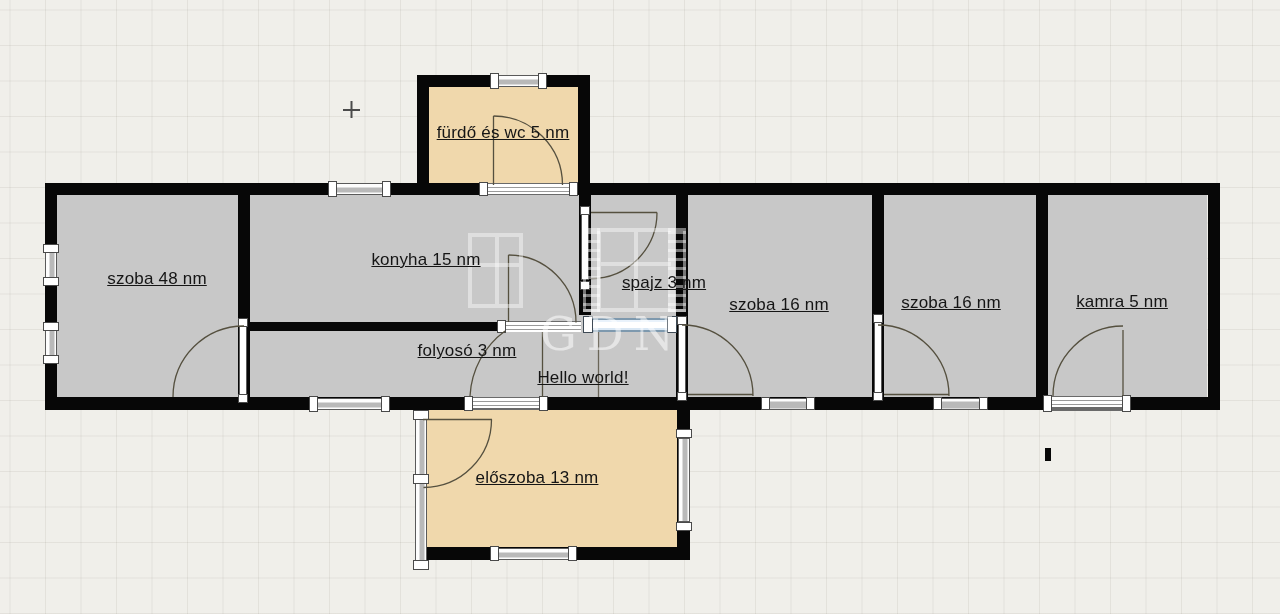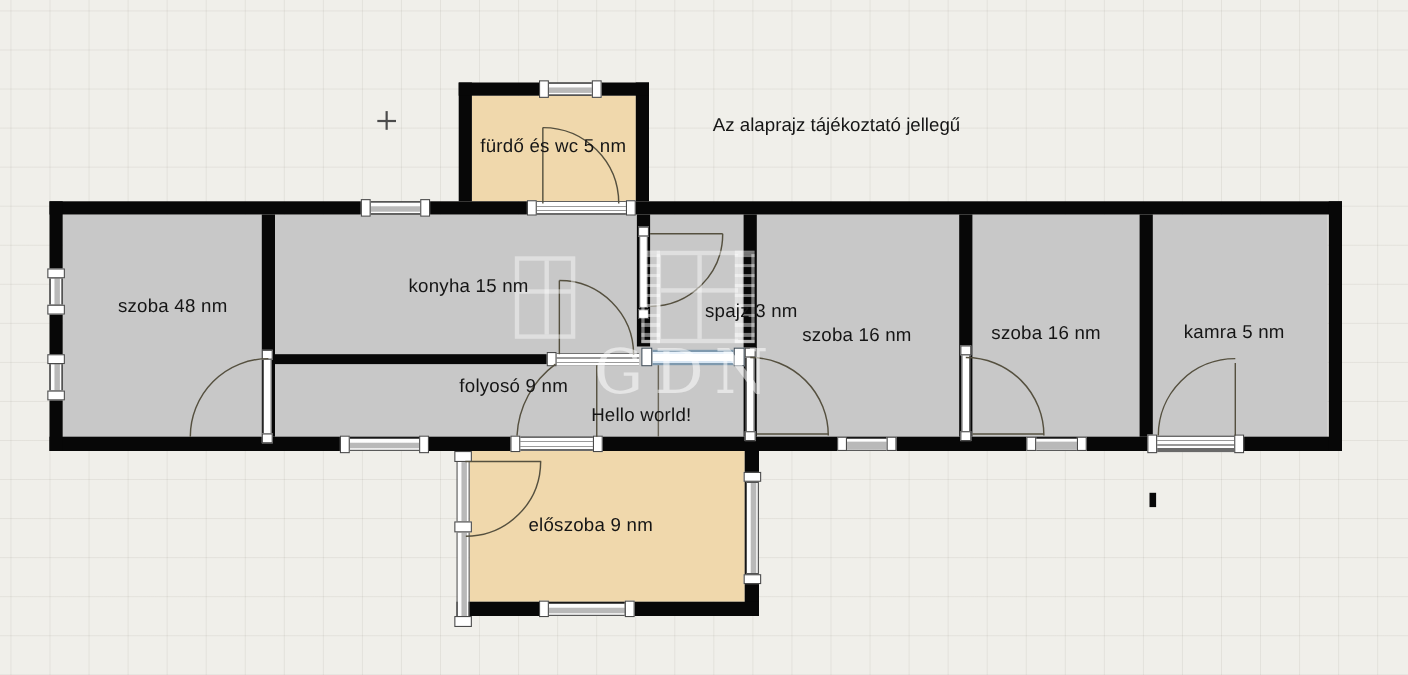--- a/index.html
+++ b/index.html
@@ -21,28 +21,28 @@
   
   .winh{position:absolute;height:12px;background:linear-gradient(to bottom,#fdfdfd 0 3px,#b9b9b9 4px 8px,#fdfdfd 9px 100%);border:1px solid #5a5a5a;box-sizing:border-box;}
   .winv{position:absolute;width:12px;background:linear-gradient(to right,#fdfdfd 0 3px,#b9b9b9 4px 8px,#fdfdfd 9px 100%);border:1px solid #5a5a5a;box-sizing:border-box;}
   .post{position:absolute;background:#fff;border:1px solid #4a4a4a;box-sizing:border-box;}
   
   .sillh{position:absolute;background:linear-gradient(to bottom,#6a6a6a 0 1px,#fff 1px 4px,#9a9a9a 4px 5px,#fff 5px 8px,#9a9a9a 8px 9px,#fff 9px 11px,#6a6a6a 11px 12px);}
   
   .leafv{position:absolute;width:8px;background:#fff;border:1px solid #5a5a5a;box-sizing:border-box;}
   .bluewall{position:absolute;background:linear-gradient(to bottom,#7e99ae 0 2px,#e9f2fb 2px 4px,#ffffff 4px 10px,#d9e7f4 10px 12px,#7e99ae 12px 14px);border-left:1px solid #90a8bc;border-right:1px solid #90a8bc;box-sizing:border-box;}
   .bluepost{position:absolute;background:#fff;border:1px solid #3e4a55;box-sizing:border-box;}
-  .roomlabel{position:absolute;transform:translate(-50%,-50%);white-space:nowrap;font-size:17px;color:#151515;letter-spacing:0.2px;}
+  .roomlabel{position:absolute;transform:translate(-50%,-50%);white-space:nowrap;font-size:17px;color:#151515;letter-spacing:0.2px;text-decoration:underline;}
   .wm{position:absolute;pointer-events:none;}
   .wm-frame{position:absolute;border:4px solid rgba(255,255,255,0.42);box-sizing:border-box;}
   .wm-bar-v{position:absolute;background:rgba(255,255,255,0.42);}
   .wm-bar-h{position:absolute;background:rgba(255,255,255,0.42);}
   .wm-shutter{position:absolute;border:3px solid rgba(255,255,255,0.45);box-sizing:border-box;
     background:repeating-linear-gradient(to bottom,rgba(255,255,255,0.45) 0 3px,transparent 3px 9px);}
-  .wm-text{position:absolute;font-family:"DejaVu Serif","Liberation Serif",serif;font-size:56px;line-height:1;color:rgba(255,255,255,0.52);letter-spacing:10px;}
+  .wm-text{position:absolute;font-family:"DejaVu Serif","Liberation Serif",serif;font-size:46px;line-height:1;color:rgba(255,255,255,0.52);letter-spacing:10px;}
   svg.doors{position:absolute;left:0;top:0;pointer-events:none;}
 </style>
 </head>
 <body>
 
 <div id="canvas">
 
   <div class="floor gray" style="left:57px;top:195px;width:1150px;height:203px;"></div>
   <div class="floor warm" style="left:429px;top:87px;width:149px;height:96px;"></div>
   <div class="floor warm" style="left:427px;top:409px;width:250px;height:138px;"></div>
@@ -192,22 +192,21 @@
       <div class="wm-bar-v" style="left:33px;top:0;width:4px;height:76px;"></div>
       <div class="wm-bar-h" style="left:0;top:30px;width:70px;height:4px;"></div>
     </div>
     <div class="wm-shutter" style="left:668px;top:228px;width:18px;height:84px;"></div>
     <div class="wm-text" style="left:540px;top:311px;">GDN</div>
   </div>
 
   <div class="roomlabel" style="left:503px;top:133px;">fürdő és wc 5 nm</div>
   <div class="roomlabel" style="left:157px;top:279px;">szoba 48 nm</div>
   <div class="roomlabel" style="left:426px;top:260px;text-align:right;">konyha 15 nm</div>
-  <div class="roomlabel" style="left:683px;top:283px;">spajz 3 nm</div>
-  <div class="roomlabel" style="left:467px;top:351px;">folyosó 9 nm</div>
+  <div class="roomlabel" style="left:664px;top:283px;">spajz 3 nm</div>
+  <div class="roomlabel" style="left:467px;top:351px;">folyosó 3 nm</div>
   <div class="roomlabel" style="left:779px;top:305px;">szoba 16 nm</div>
   <div class="roomlabel" style="left:951px;top:303px;">szoba 16 nm</div>
   <div class="roomlabel" style="left:1122px;top:302px;">kamra 5 nm</div>
-  <div class="roomlabel" style="left:537px;top:478px;">előszoba 9 nm</div>
+  <div class="roomlabel" style="left:537px;top:478px;">előszoba 13 nm</div>
   <div class="roomlabel" style="left:583px;top:378px;">Hello world!</div>
-  <div class="abs" style="left:648px;top:104px;font-size:17px;color:#151515;white-space:nowrap;">Az alaprajz tájékoztató jellegű</div>
 
 </div>
 
 </body></html>

